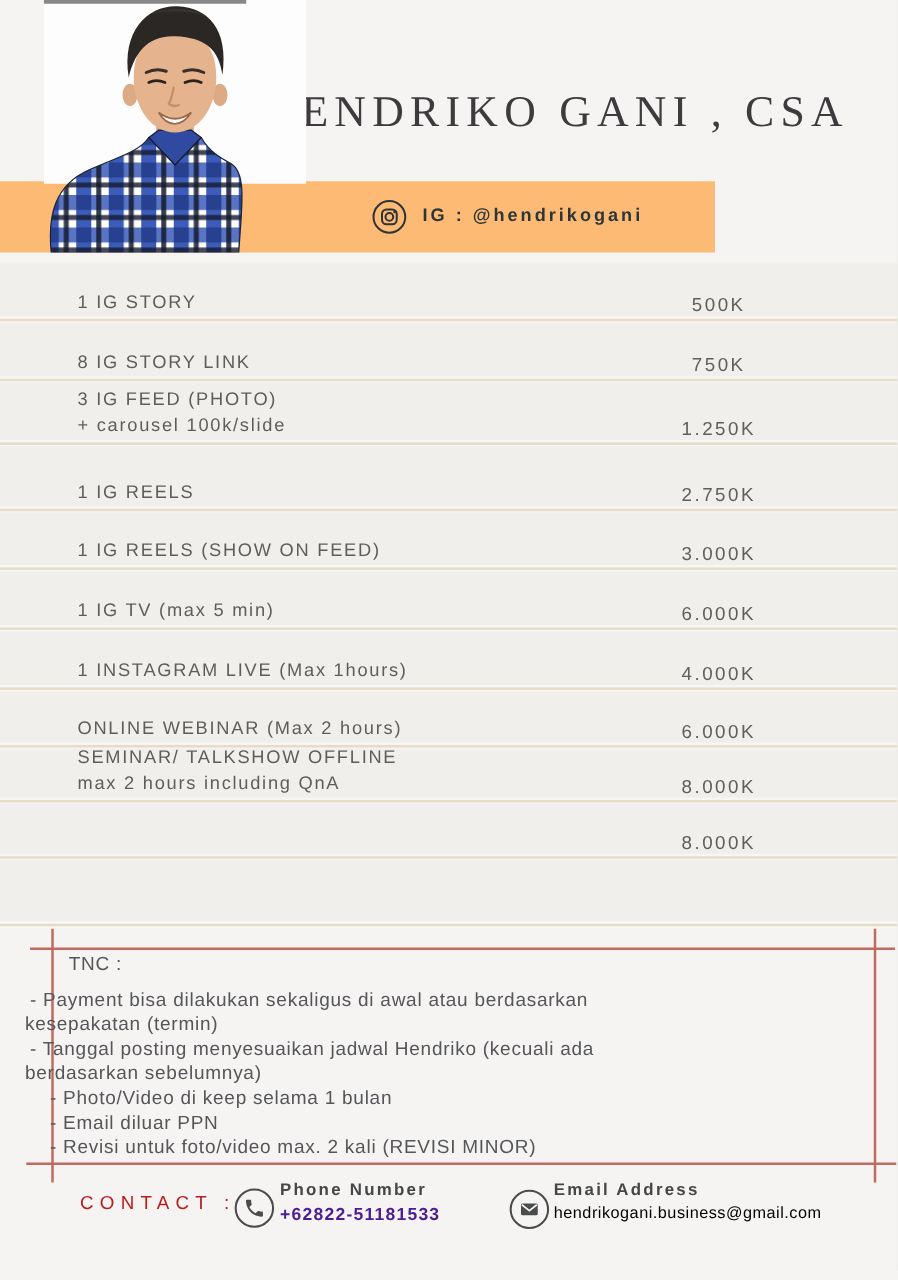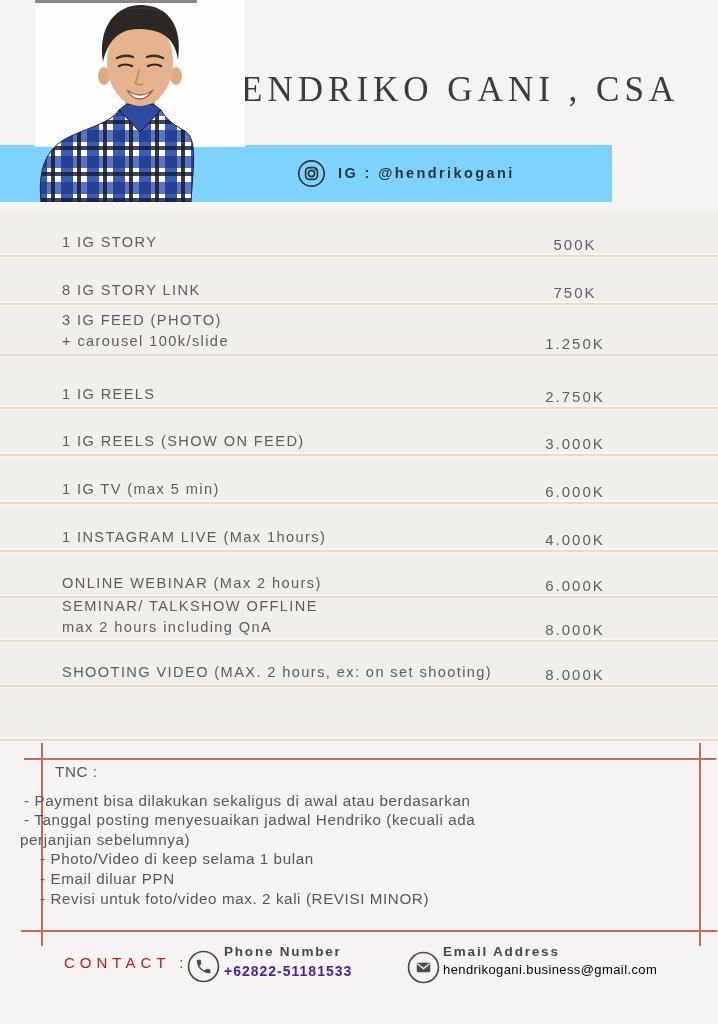--- a/index.html
+++ b/index.html
@@ -4,21 +4,21 @@
 <style>
   html,body{margin:0;padding:0;}
   body{font-family:"Liberation Sans", sans-serif; background:#d8d8d8;}
   .page{position:relative; width:718px; height:1024px; margin:0 auto; background:#f5f4f2; overflow:hidden;}
 
   
   .photo{position:absolute; left:35px; top:0; width:210px; height:202px; z-index:3;}
   .title{position:absolute; left:178px; top:70px; width:534px; text-align:center;
          font-family:"Liberation Serif","DejaVu Serif",serif; font-size:35px; letter-spacing:5px;
          color:#3c3c3e; white-space:nowrap; z-index:2;}
-  .banner{position:absolute; left:0; top:145px; width:572px; height:57px; background:#7dd3fc; z-index:1;padding-left:40px;}
+  .banner{position:absolute; left:0; top:145px; width:572px; height:57px; background:#fdba74; z-index:1;}
   .banner .ig-icon{position:absolute; left:297px; top:14px; width:29px; height:29px;}
   .banner .ig-text{position:absolute; left:338px; top:20px; font-size:14.5px; font-weight:bold;
                    letter-spacing:2.4px; color:#2e3537;}
 
   
   .table{position:absolute; left:0; top:210px; width:718px; z-index:2;}
   .sep{height:5px; background:#f7f6f4; display:flex; align-items:center;}
   .sep::after{content:''; display:block; width:100%; height:2px; background:#e8dcc6;}
   .row{position:relative; background:#f0efec; display:flex; align-items:flex-end;}
   .row-name{padding-left:62px; display:flex; flex-direction:column; justify-content:center;
@@ -172,40 +172,38 @@
     <div class="sep"></div>
     <div class="row" style="height:39px">
       <div class="row-name">
         <span>SEMINAR/ TALKSHOW OFFLINE</span>
         <span>max 2 hours including QnA</span>
       </div>
       <div class="row-price">8.000K</div>
     </div>
     <div class="sep"></div>
     <div class="row" style="height:40px">
-      <div class="row-name">
-          <span>SHOOTING VIDEO (MAX. 2 hours, ex: on set shooting)</span>
-        </div>
       <div class="row-price">8.000K</div>
     </div>
     <div class="sep"></div>
     <div class="row" style="height:49px"></div>
     <div class="sep"></div>
   </div>
 
   <div class="frame-line fl-top"></div>
   <div class="frame-line fl-bottom"></div>
   <div class="frame-line fl-left"></div>
   <div class="frame-line fl-right"></div>
 
   <div class="tnc">
     <div class="tnc-heading">TNC :</div>
     <div class="tnc-line in1">- Payment bisa dilakukan sekaligus di awal atau berdasarkan</div>
+    <div class="tnc-line in0">kesepakatan (termin)</div>
     <div class="tnc-line in1">- Tanggal posting menyesuaikan jadwal Hendriko (kecuali ada</div>
-    <div class="tnc-line in0">perjanjian sebelumnya)</div>
+    <div class="tnc-line in0">berdasarkan sebelumnya)</div>
     <div class="tnc-line in2">- Photo/Video di keep selama 1 bulan</div>
     <div class="tnc-line in2">- Email diluar PPN</div>
     <div class="tnc-line in2">- Revisi untuk foto/video max. 2 kali (REVISI MINOR)</div>
   </div>
 
   <div class="contact-label">CONTACT :</div>
 
   <span class="contact-icon phone-icon">
     <svg width="33" height="33" viewBox="0 0 32 32">
       <circle cx="16" cy="16" r="14.5" fill="none" stroke="#4a4b4d" stroke-width="1.6"></circle>

